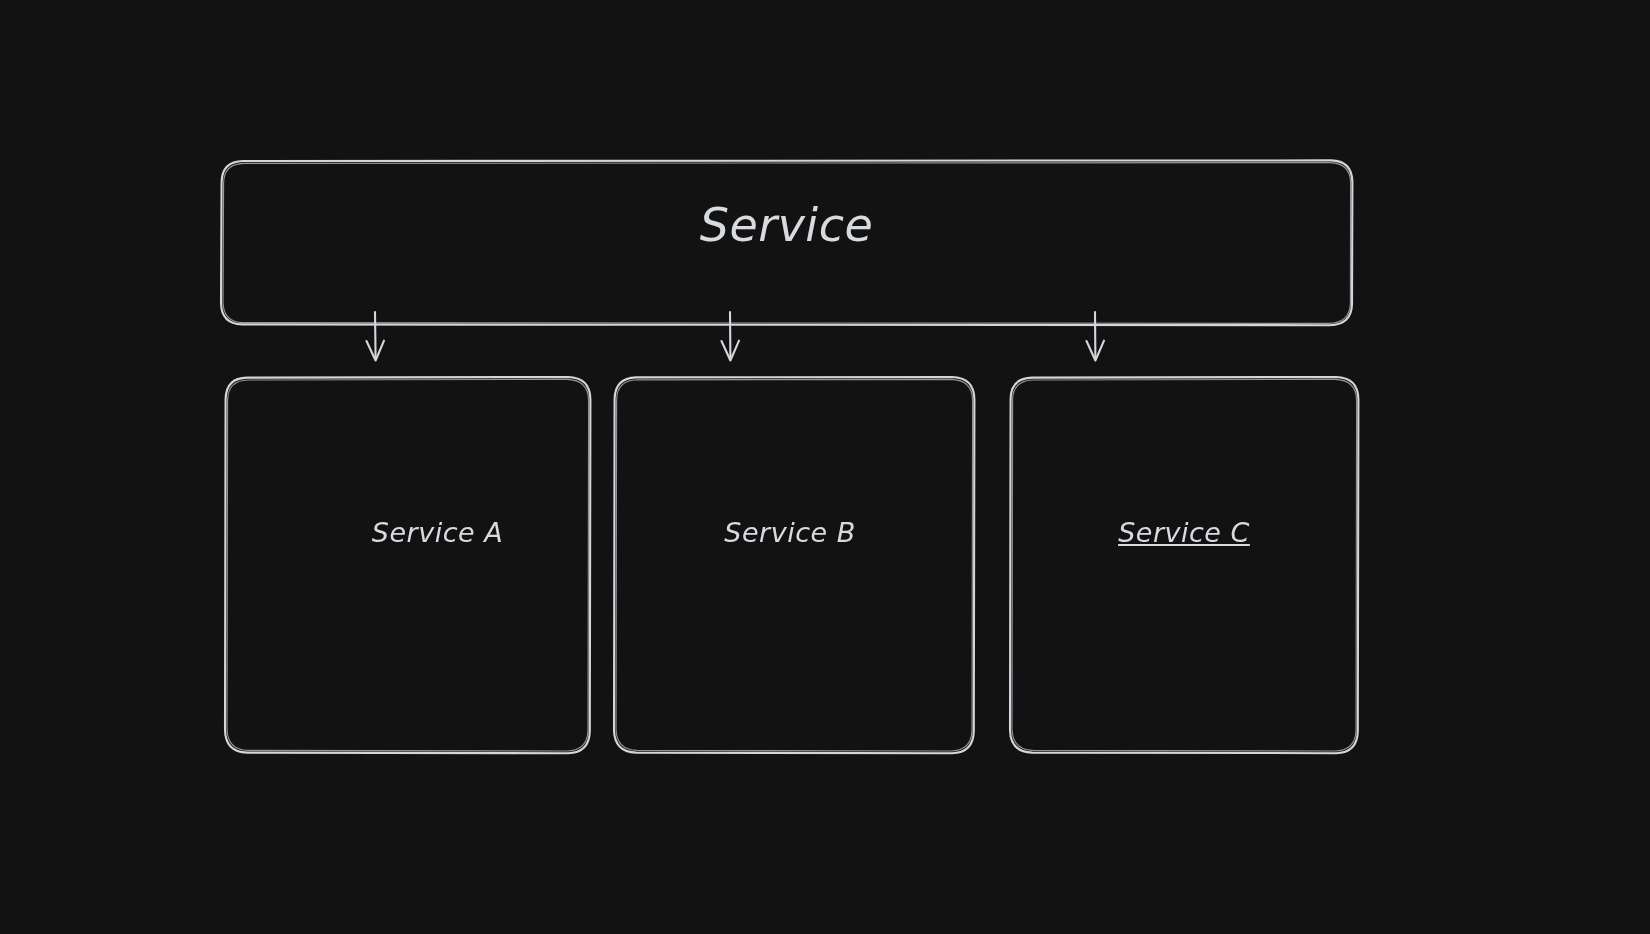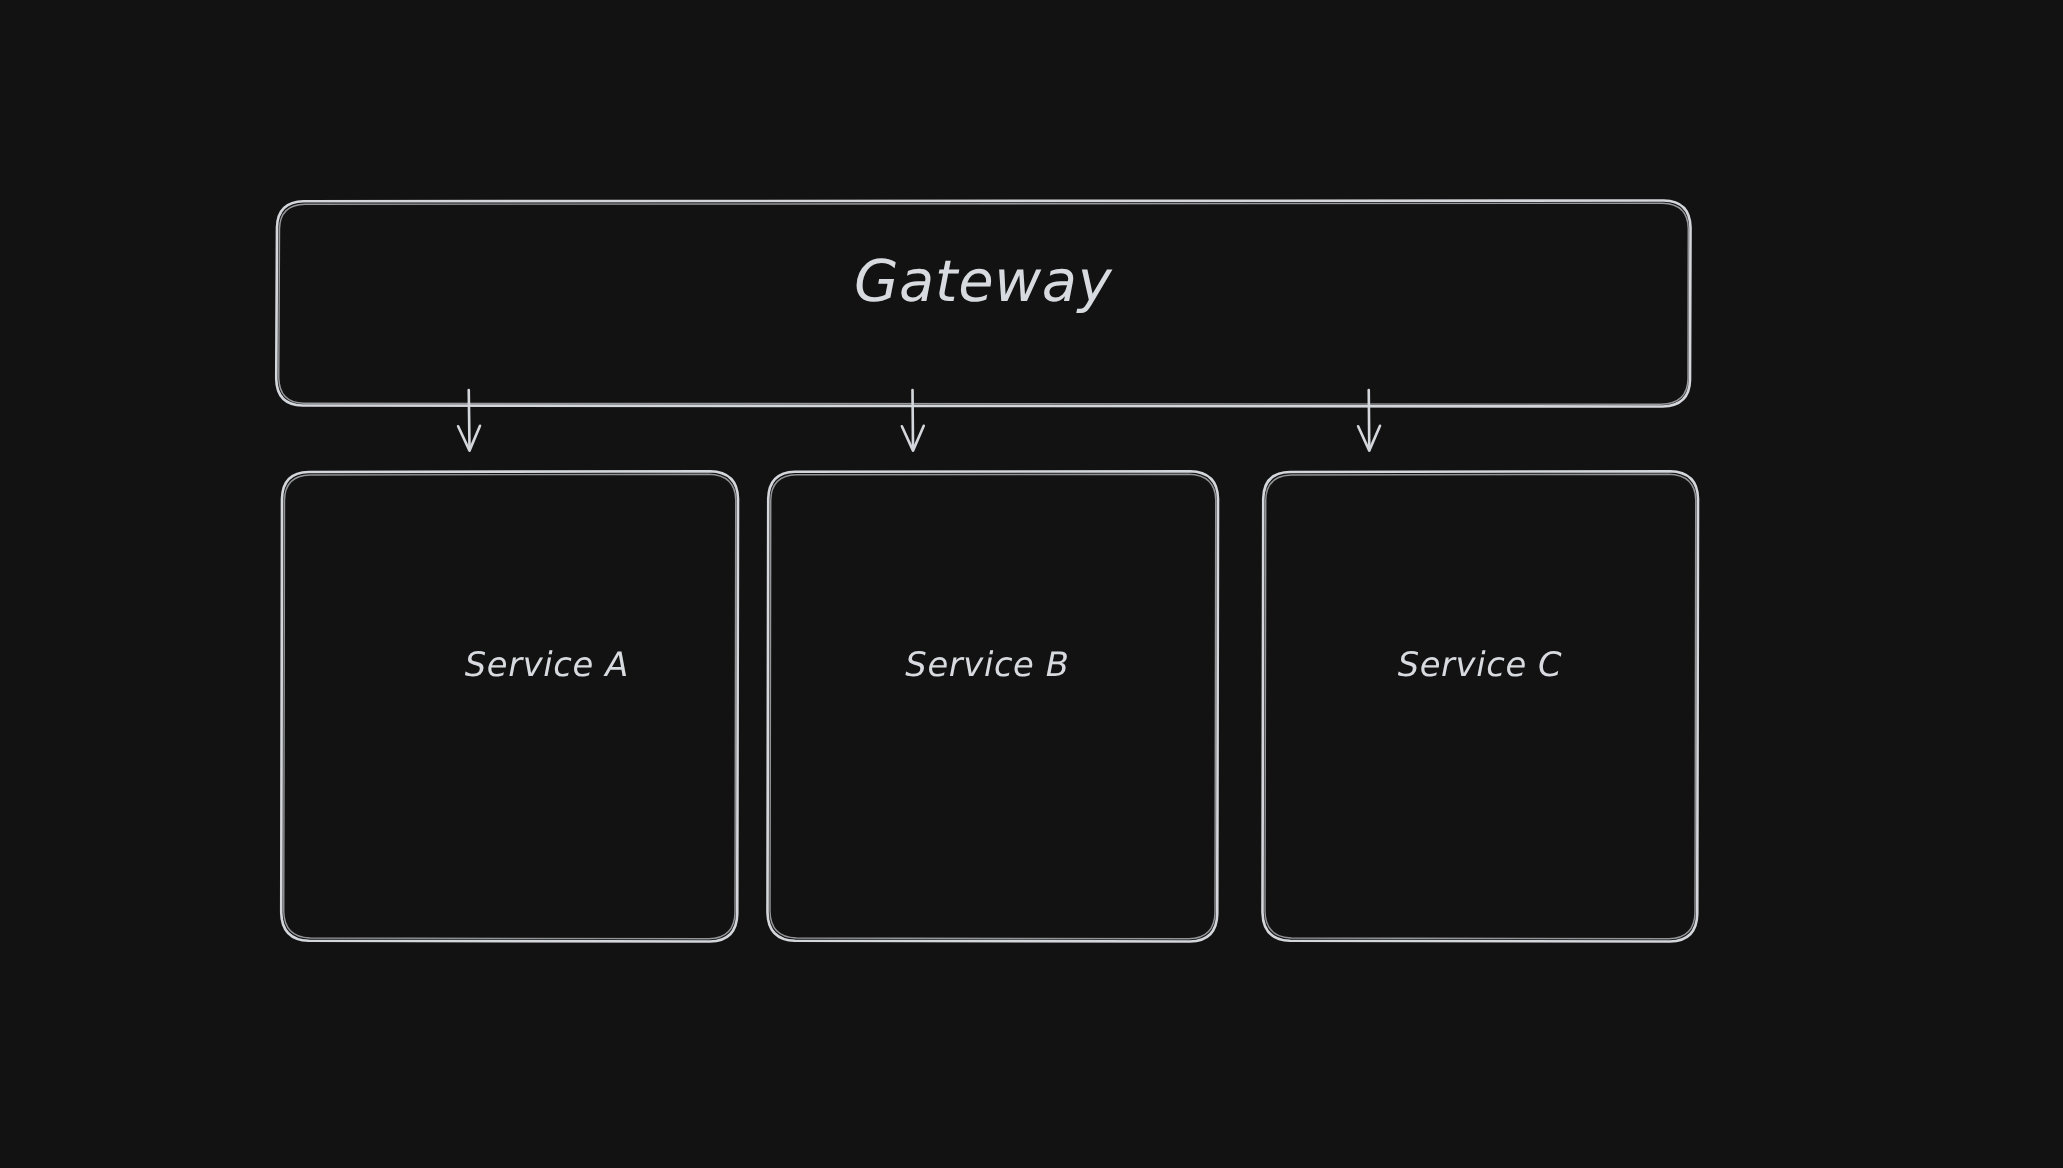--- a/index.html
+++ b/index.html
@@ -46,21 +46,21 @@
     left: 221px;
     top: 202px;
     width: 1131px;
   }
   .label-service {
     font-size: 27px;
     line-height: 27px;
   }
   .label-a { left: 225px; top: 519px; width: 425px; }
   .label-b { left: 614px; top: 519px; width: 352px; }
-  .label-c { left: 1010px; top: 519px; width: 348px; }
+  .label-c { left: 1010px; top: 519px; width: 348px; text-decoration: underline; }
 </style>
 </head>
 <body>
 
 <div id="canvas">
 
   <svg id="sketch-svg" viewBox="0 0 1650 934" xmlns="http://www.w3.org/2000/svg">
 
     <g>
 
@@ -157,21 +157,21 @@
                Q 1356.2 380 1356.6 400
                L 1356 730
                Q 1355.6 750.6 1335 751
                L 1033 750.4
                Q 1012.4 749.8 1012 729
                L 1012.6 400
                Q 1013 380.4 1033 380" fill="none" stroke="#c9ccd0" stroke-width="1.15" stroke-linecap="round" stroke-linejoin="round" opacity="0.7"></path>
     </g>
   </svg>
 
-  <div class="node-label label-gateway">Gateway</div>
+  <div class="node-label label-gateway">Service</div>
 
   <div class="node-label label-service label-a">Service A</div>
 
   <div class="node-label label-service label-b">Service B</div>
 
   <div class="node-label label-service label-c">Service C</div>
 
 </div>
 
 </body></html>

